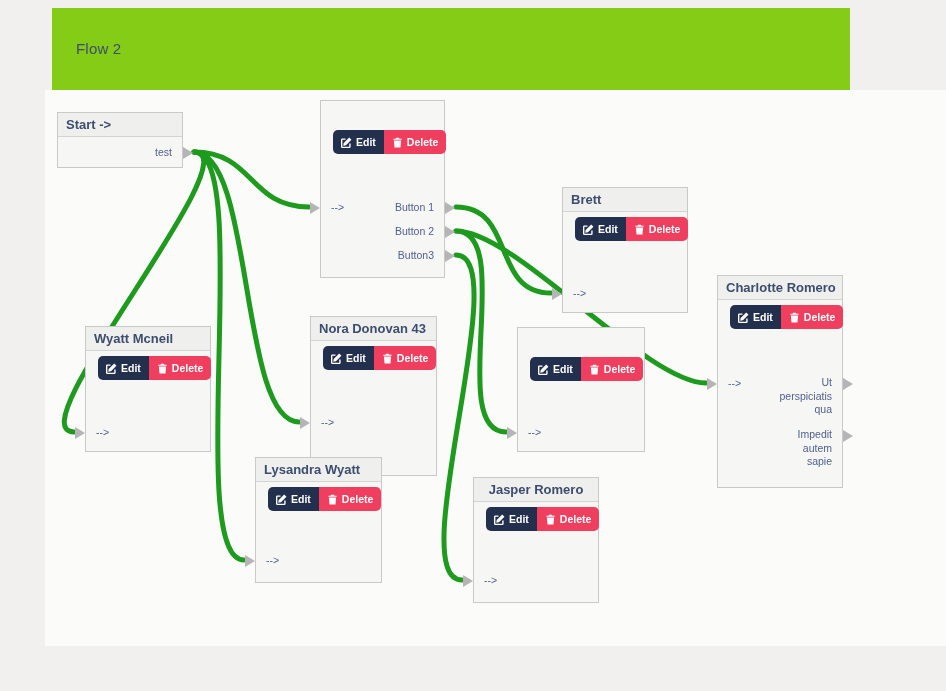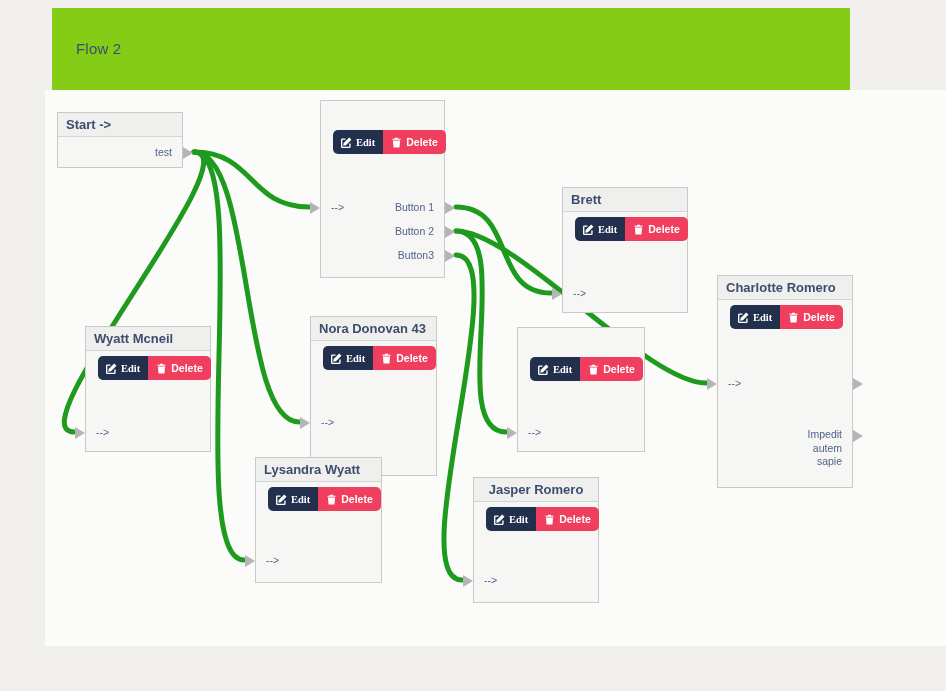--- a/index.html
+++ b/index.html
@@ -32,21 +32,21 @@
     background:#efefed;border-bottom:1px solid #d4d4d2;
     padding:0 8px;font-size:13px;font-weight:bold;color:#3c4d6e;
     white-space:nowrap;overflow:hidden;
   }
   .btn-row{position:absolute;left:12px;display:flex;height:24px;}
   .btn{
     display:flex;align-items:center;justify-content:center;gap:4px;
     height:24px;font-size:10.5px;font-weight:bold;color:#ffffff;
     cursor:pointer;box-sizing:border-box;padding:0 8px;
   }
-  .btn-edit{border-radius:5px 0 0 5px;font-family:Liberation Serif, serif;}
+  .btn-edit{border-radius:5px 0 0 5px;}
   .btn-delete{border-radius:0 5px 5px 0;}
   .btn svg{display:block;}
   .port-label{
     position:absolute;font-size:10.5px;color:#50618e;white-space:nowrap;
   }
   .port-label.in{left:10px;}
   .port-label.out{right:10px;text-align:right;}
   .port-label.multiline{white-space:pre-line;line-height:13.5px;width:100px;}
   .tri{
     position:absolute;width:0;height:0;
@@ -121,40 +121,43 @@
         <svg width="11" height="11" viewBox="0 0 16 16" fill="#ffffff">
           <path d="M6 1h4l.8 1.6H14V4H2V2.6h3.2z"></path>
           <path d="M2.8 5h10.4l-.9 10.4H3.7z"></path>
         </svg>
         <span>Delete</span>
       </div>
     </div>
     <div class="port-label in" style="top: 99px;">--&gt;</div>
     <div class="tri in-side" style="top: 100px;"></div>
   </div>
-<div class="node" style="left: 717px; top: 275px; width: 136px; height: 213px;">
+<div class="node" style="left: 717px; top: 275px; width: 126px; height: 213px;">
     <div class="node-header">Charlotte Romero</div>
     <div class="btn-row" style="top: 29px;">
       <div class="btn btn-edit" style="background: rgb(34, 48, 78);">
         <svg width="11" height="11" viewBox="0 0 16 16" fill="#ffffff">
           <path d="M11.9.8l3.3 3.3-8 8-3.9.6.6-3.9z"></path>
           <path d="M14 9.5V14a2 2 0 0 1-2 2H2a2 2 0 0 1-2-2V4a2 2 0 0 1 2-2h4.5v2H2v10h10V9.5z"></path>
         </svg>
         <span>Edit</span>
       </div>
       <div class="btn btn-delete" style="background: rgb(239, 62, 94);">
         <svg width="11" height="11" viewBox="0 0 16 16" fill="#ffffff">
           <path d="M6 1h4l.8 1.6H14V4H2V2.6h3.2z"></path>
           <path d="M2.8 5h10.4l-.9 10.4H3.7z"></path>
         </svg>
         <span>Delete</span>
       </div>
     </div>
     <div class="port-label in" style="top: 101px;">--&gt;</div>
     <div class="tri in-side" style="top: 102px;"></div>
+    <div class="port-label out multiline" style="top: 100px;">Ut
+perspiciatis
+qua</div>
     <div class="tri out-side" style="top: 102px;"></div>
     <div class="port-label out multiline" style="top: 152px;">Impedit
 autem
 sapie</div>
     <div class="tri out-side" style="top: 154px;"></div>
   </div>
 <div class="node" style="left: 85px; top: 326px; width: 126px; height: 126px;">
     <div class="node-header">Wyatt Mcneil</div>
     <div class="btn-row" style="top: 29px;">
       <div class="btn btn-edit" style="background: rgb(34, 48, 78);">

